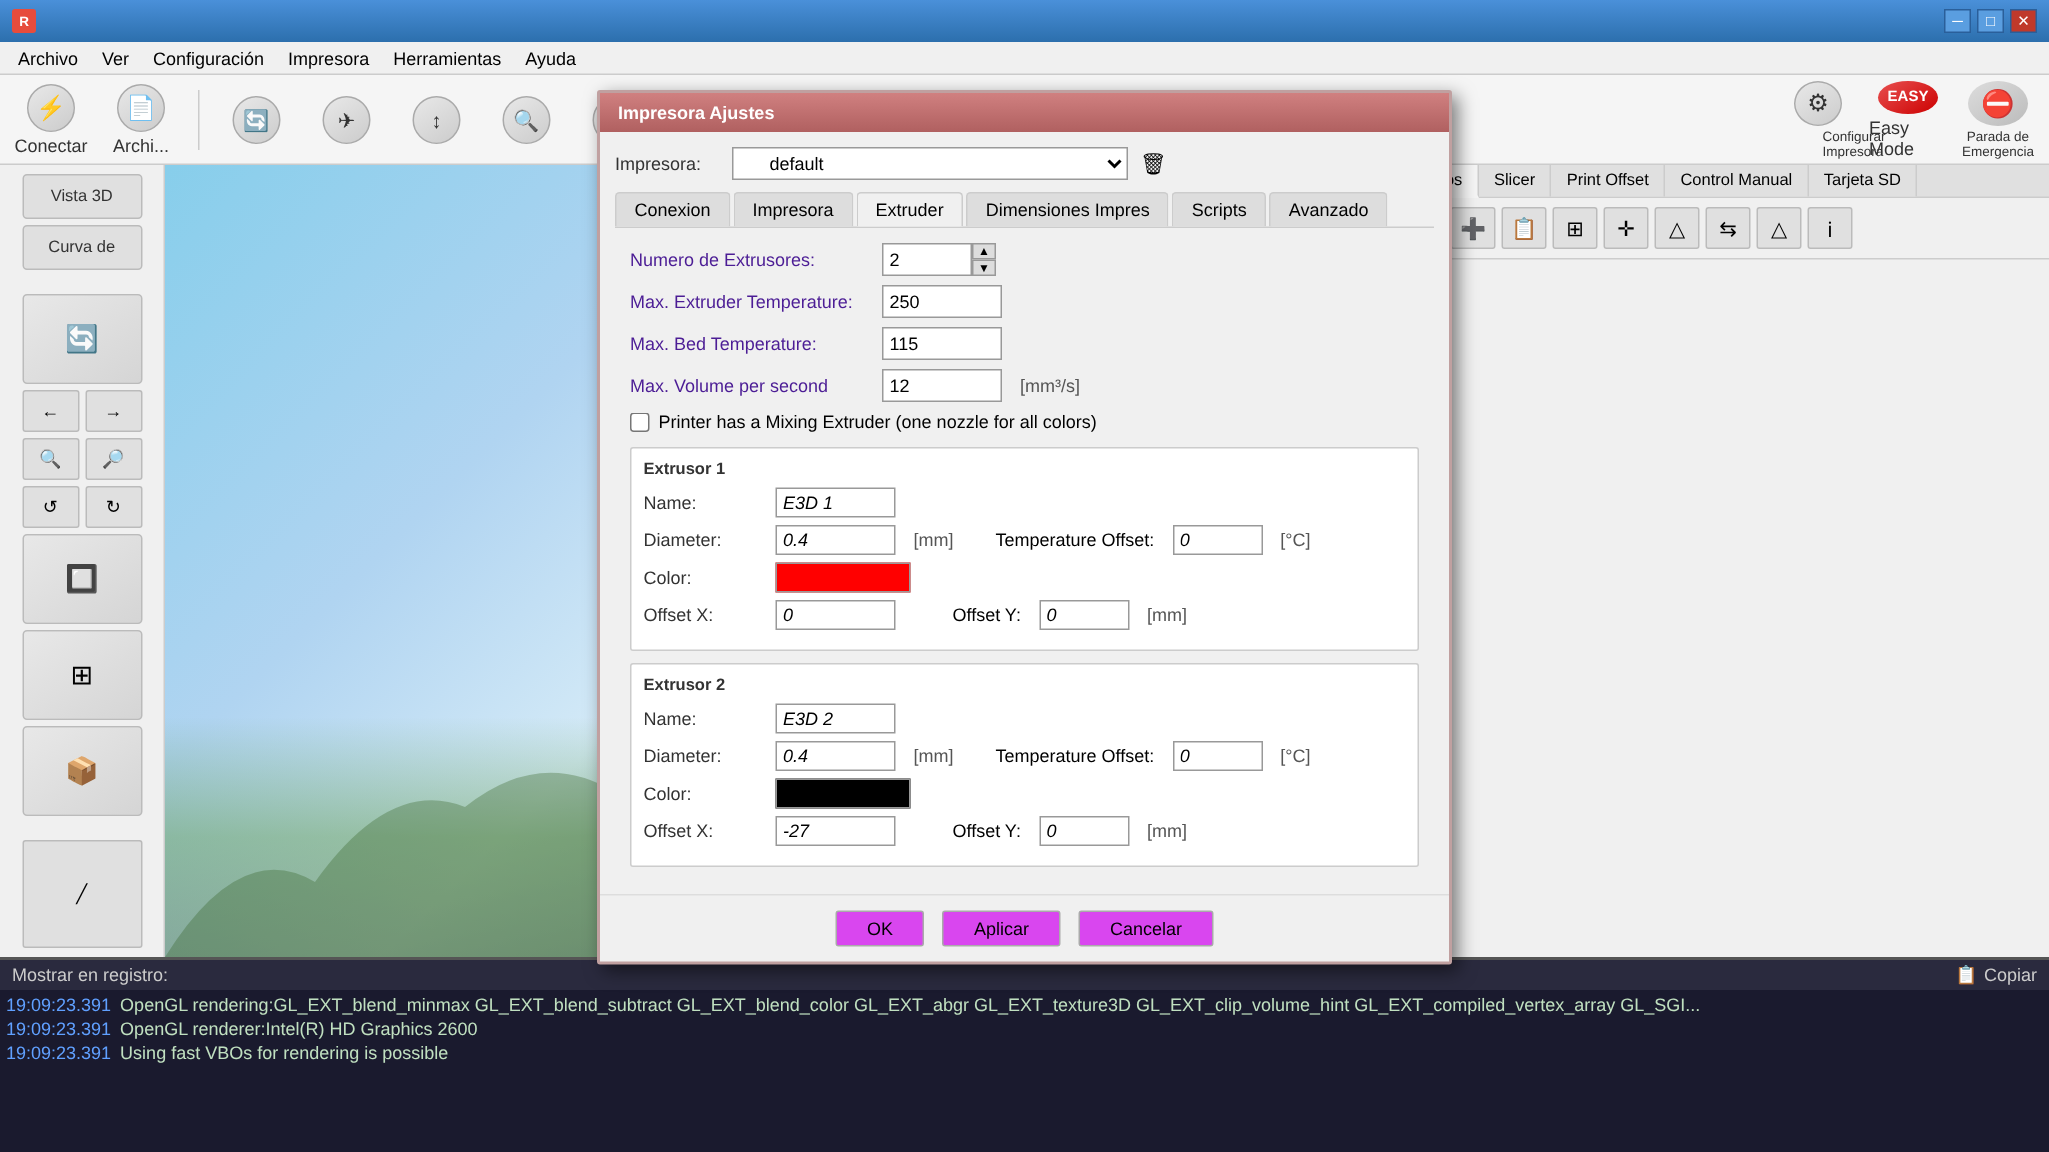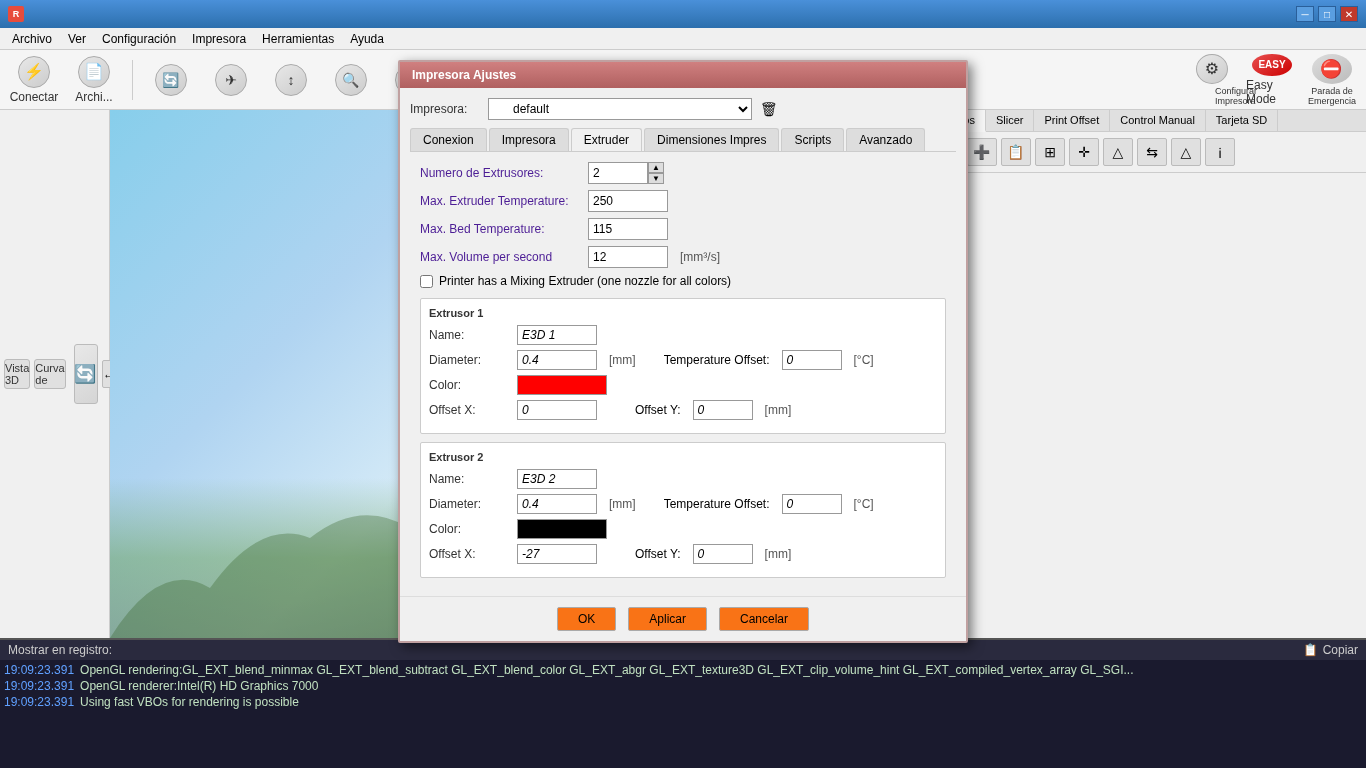--- a/index.html
+++ b/index.html
@@ -79,21 +79,21 @@
     #main-layout {
       display: flex;
       height: calc(768px - 28px - 22px - 60px - 130px);
     }
 
     
     #left-sidebar {
       width: 110px;
       background: #f0f0f0;
       border-right: 1px solid #ccc;
-      display: flex; flex-direction: row; align-items: center;
+      display: flex; flex-direction: column; align-items: center;
       padding: 6px 4px; gap: 4px;
     }
     .side-btn {
       width: 80px; height: 30px; background: #e0e0e0;
       border: 1px solid #bbb; border-radius: 3px;
       display: flex; align-items: center; justify-content: center;
       cursor: pointer; font-size: 11px; color: #333;
     }
     .side-btn-tab {
       width: 80px; height: 60px; background: linear-gradient(145deg, #e8e8e8, #d5d5d5);
@@ -230,21 +230,21 @@
       border: 1px solid #999; background: white; padding: 2px 4px;
       height: 20px; font-size: 12px; width: 80px; font-style: italic;
     }
 
     
     #dlg-buttons {
       display: flex; justify-content: center; gap: 12px; padding: 10px;
       border-top: 1px solid #ddd;
     }
     .dlg-btn {
-      padding: 4px 20px; background: #f97316; border: 1px solid #aaa;
+      padding: 4px 20px; background: #d946ef; border: 1px solid #aaa;
       cursor: pointer; font-size: 12px; border-radius: 2px;
     }
 
     select {
       border: 1px solid #999; background: white; padding: 2px 4px;
       height: 22px; font-size: 12px;
     }
   </style>
 </head>
 <body>
@@ -390,21 +390,21 @@
       <span style="color:#ccc;cursor:pointer;">Copiar</span>
     </div>
   </div>
   <div id="log-content">
     <div class="log-line">
       <span class="log-time">19:09:23.391</span>
       <span class="log-text">OpenGL rendering:GL_EXT_blend_minmax GL_EXT_blend_subtract GL_EXT_blend_color GL_EXT_abgr GL_EXT_texture3D GL_EXT_clip_volume_hint GL_EXT_compiled_vertex_array GL_SGI...</span>
     </div>
     <div class="log-line">
       <span class="log-time">19:09:23.391</span>
-      <span class="log-text">OpenGL renderer:Intel(R) HD Graphics 7000</span>
+      <span class="log-text">OpenGL renderer:Intel(R) HD Graphics 2600</span>
     </div>
     <div class="log-line">
       <span class="log-time">19:09:23.391</span>
       <span class="log-text">Using fast VBOs for rendering is possible</span>
     </div>
   </div>
 </div>
 
 <div id="modal-overlay">
   <div id="dialog">

